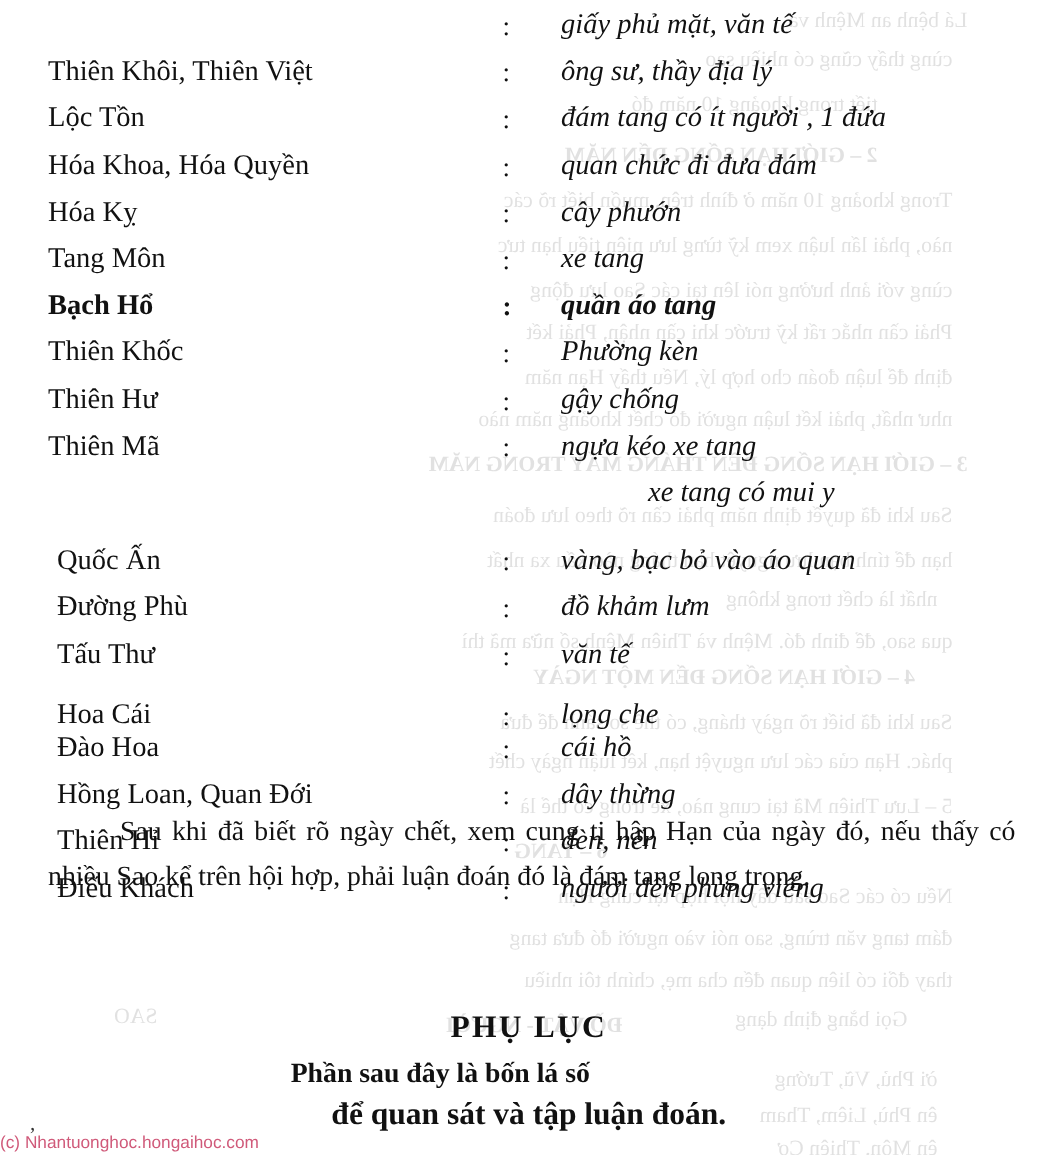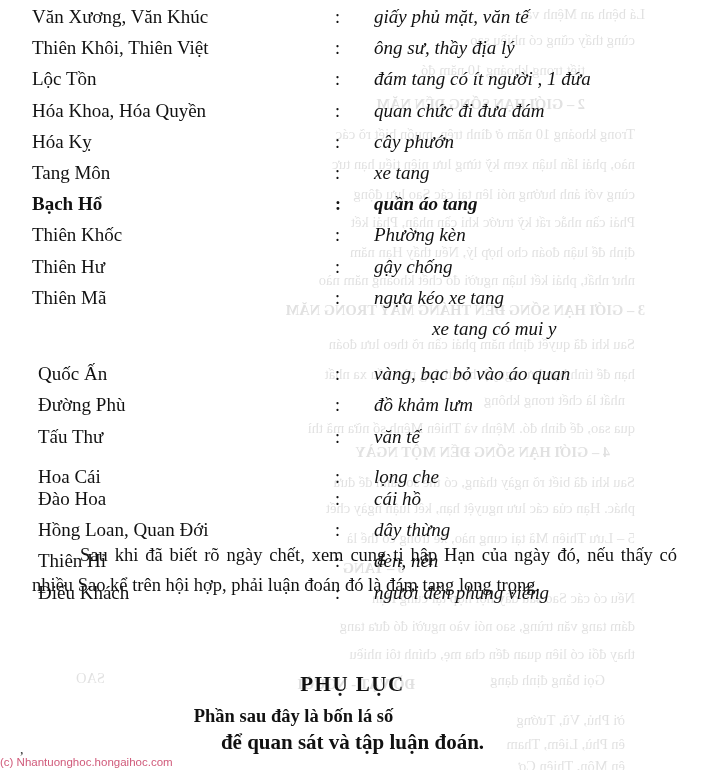--- a/index.html
+++ b/index.html
@@ -180,21 +180,20 @@
     <div class="bl" style="left: 600px; top: 670px;">SAO</div>
     <div class="bl" style="left: 80px; top: 712px;">ời Phủ, Vũ, Tướng</div>
     <div class="bl" style="left: 80px; top: 736px;">ên Phù, Liêm, Tham</div>
     <div class="bl" style="left: 80px; top: 758px;">ên Môn, Thiên Cơ</div>
   </div>
 
 <div class="page">
 
   <div class="entries" id="entries">
       <div class="row" style="position: absolute; left: 0px; top: 6px; width: 705px;">
-        <div class="name">Văn Xương, Văn Khúc</div>
         <div class="colon">:</div>
         <div class="meaning">giấy phủ mặt, văn tế</div>
       </div>
       <div class="row" style="position: absolute; left: 0px; top: 37.2px; width: 705px;">
         <div class="name">Thiên Khôi, Thiên Việt</div>
         <div class="colon">:</div>
         <div class="meaning">ông sư, thầy địa lý</div>
       </div>
       <div class="row" style="position: absolute; left: 0px; top: 68.4px; width: 692px; text-align: center;">
         <div class="name">Lộc Tồn</div>

